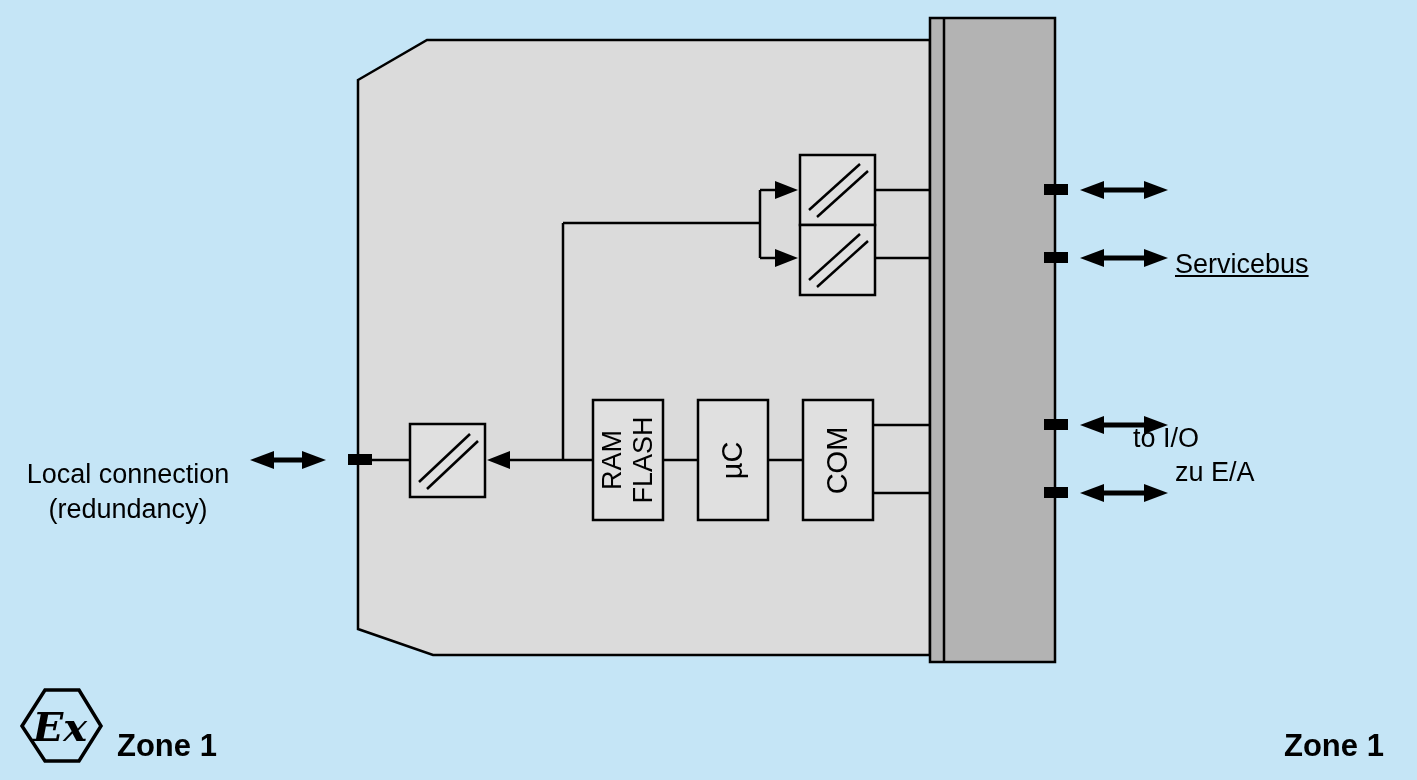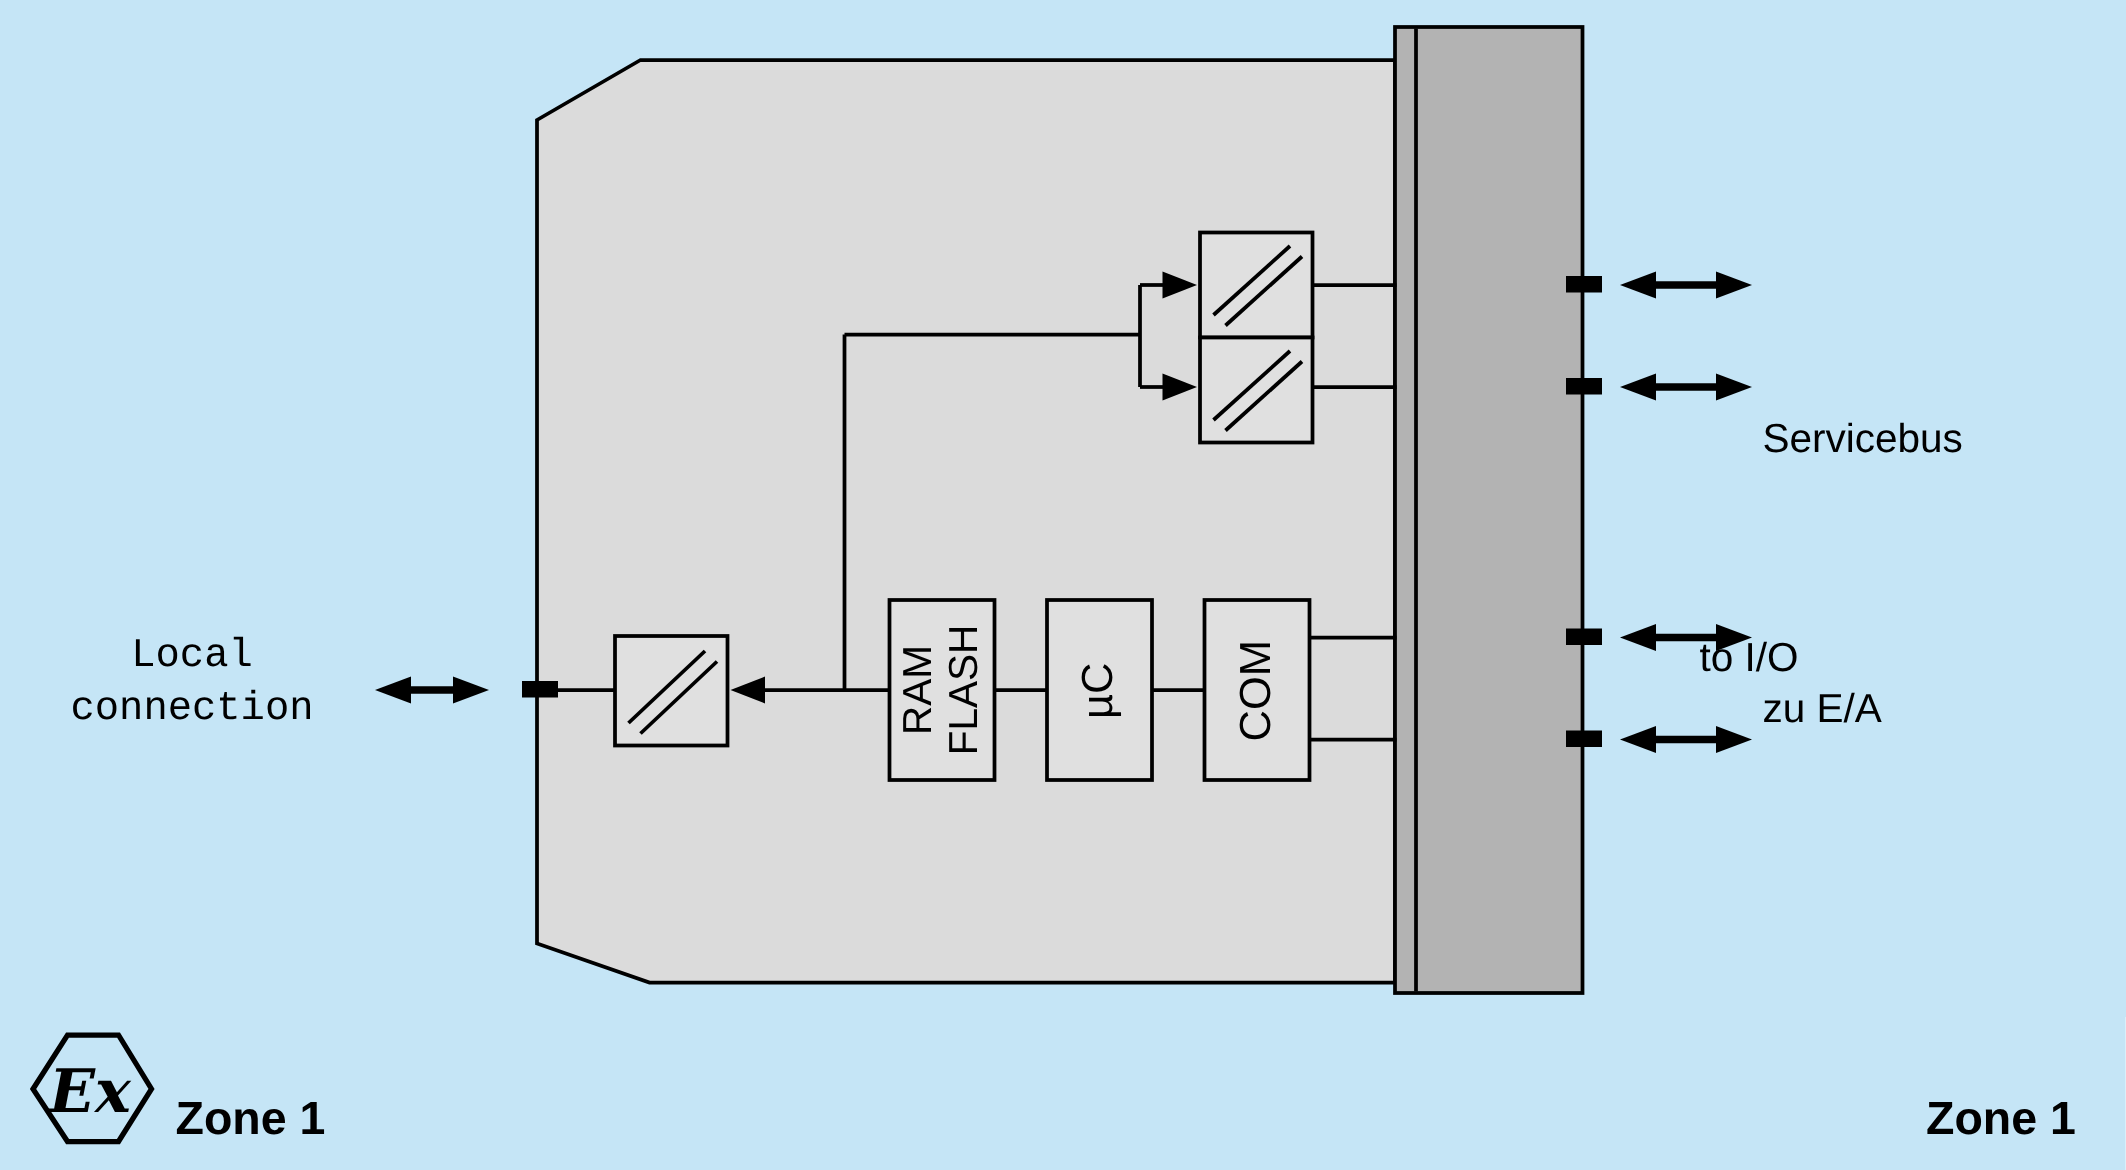--- a/index.html
+++ b/index.html
@@ -126,24 +126,25 @@
       <div>FLASH</div>
     </div>
   </div>
   <div class="vlabel" style="left:698px; top:400px; width:70px; height:120px;">
     <div class="inner" style="font-size:29px;">µC</div>
   </div>
   <div class="vlabel" style="left:803px; top:400px; width:70px; height:120px;">
     <div class="inner" style="font-size:29px;">COM</div>
   </div>
 
-  <div class="label" style="left:1175px; top:276px;">Servicebus</div>
+  <div class="label" style="left:1175px; top:248px;text-decoration:underline;">Servicebus</div>
   <div class="label" style="left:1133px; top:422px;">to I/O</div>
   <div class="label" style="left:1175px; top:456px;">zu E/A</div>
 
-  <div class="left-block" style="left:0px; top:421px; width:256px;font-family:Liberation Mono, monospace;">
+  <div class="left-block" style="left:0px; top:457px; width:256px;">
     <div>Local connection</div>
+    <div>(redundancy)</div>
   </div>
 
   <div class="label bold" style="left:117px; top:730px; font-size:31px;">Zone 1</div>
   <div class="label bold" style="left:1284px; top:730px; font-size:31px;">Zone 1</div>
 
 </div>
 
 </body></html>

